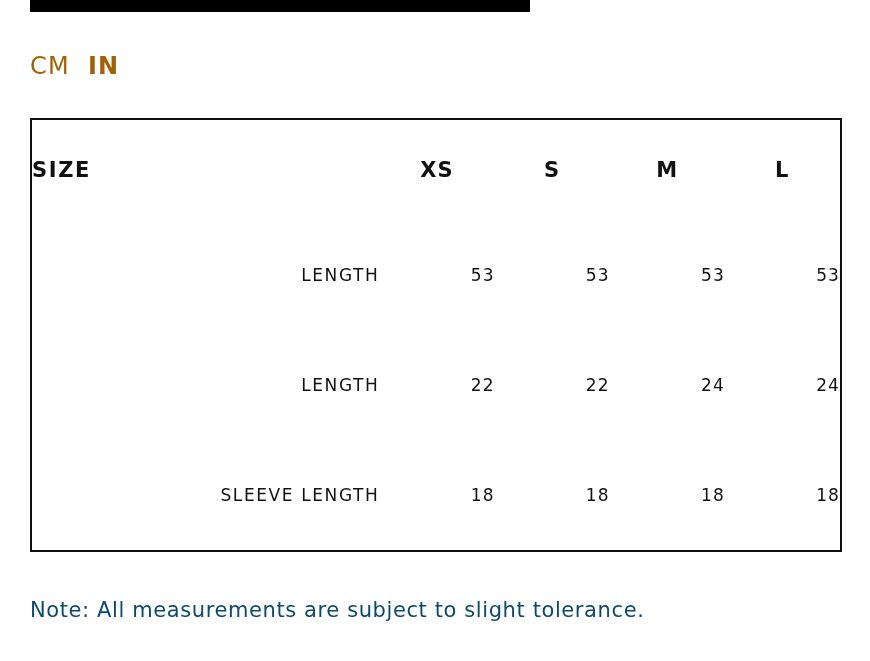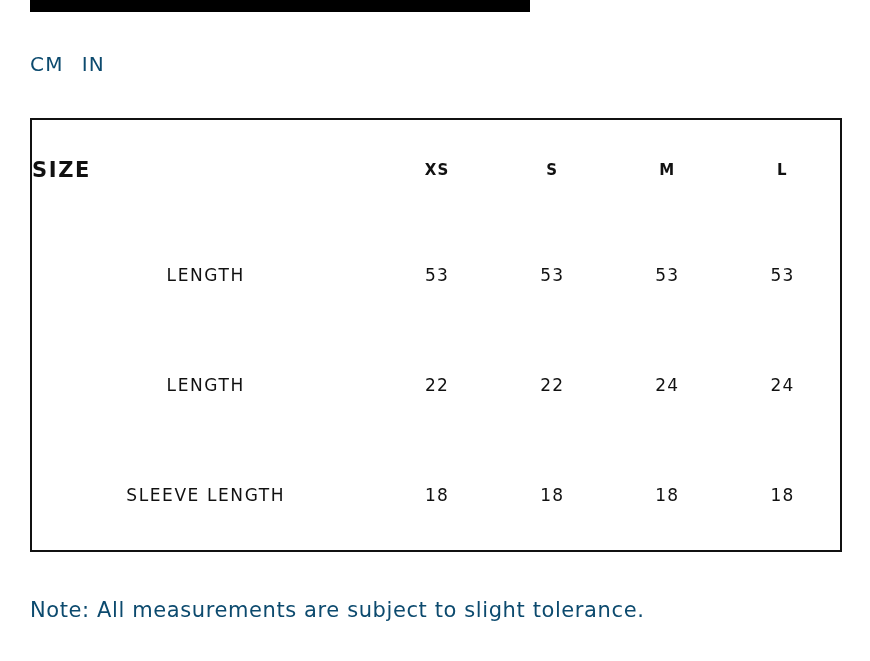--- a/index.html
+++ b/index.html
@@ -35,28 +35,28 @@
 
   .unit-toggle {
     position: absolute;
     left: 30px;
     top: 52px;
     display: flex;
     align-items: baseline;
     gap: 18px;
   }
   .unit-option {
-    font-size: 20px;
+    font-size: 24px;
     letter-spacing: 1.2px;
-    color: #0c4a6e;
+    color: #a16207;
     font-weight: 400;
     cursor: pointer;
   }
   .unit-option.active {
-    font-weight: 400;
+    font-weight: 700;
   }
 
   .size-table-wrap {
     position: absolute;
     left: 30px;
     top: 118px;
     width: 812px;
     height: 434px;
     border: 2px solid #111111;
     box-sizing: border-box;
@@ -87,37 +87,37 @@
 
   th.head-label {
     text-align: left;
     padding-left: 26px;
     font-size: 21px;
     font-weight: 700;
     letter-spacing: 1.6px;
   }
   th.head-size {
     text-align: center;
-    font-size: 15px;
+    font-size: 21px;
     font-weight: 700;
     letter-spacing: 1.2px;
   }
 
   tbody tr {
     height: 76px;
   }
   td.row-label {
-    text-align: center;
+    text-align: right;
     padding-left: 26px;
     font-size: 17px;
     font-weight: 400;
     letter-spacing: 1.6px;
   }
   td.row-value {
-    text-align: center;
+    text-align: right;
     font-size: 17px;
     font-weight: 400;
     letter-spacing: 1.1px;
   }
 
   .note {
     position: absolute;
     left: 30px;
     top: 598px;
     font-size: 21px;

